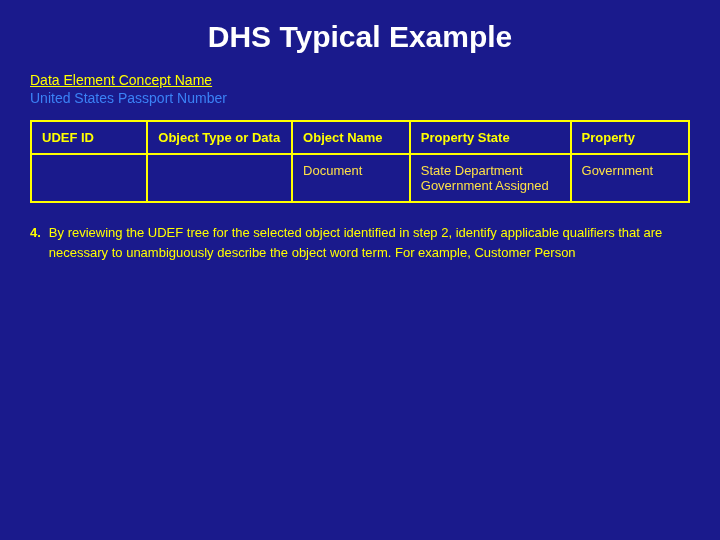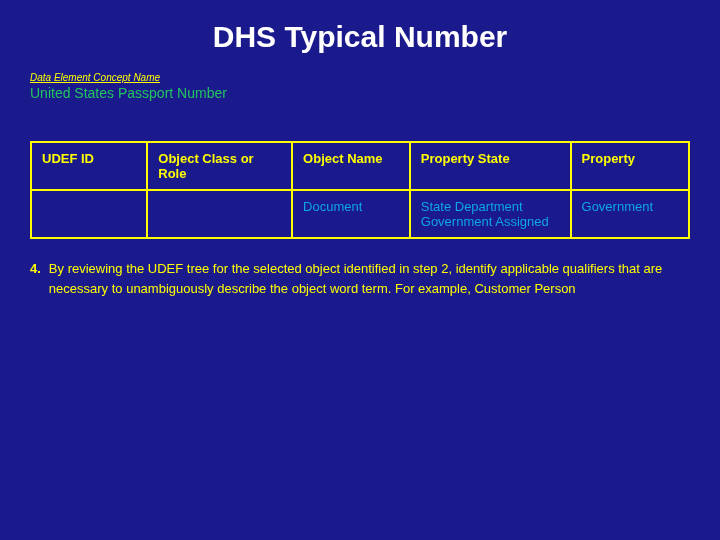--- a/index.html
+++ b/index.html
@@ -19,48 +19,47 @@
     }
     .title {
       text-align: center;
       color: #ffffff;
       font-size: 30px;
       font-weight: bold;
       margin-bottom: 18px;
     }
     .label-row {
       color: #ffff00;
-      font-size: 10px;
+      font-size: 14px;
       text-decoration: underline;
       margin-bottom: 2px;
-      font-style: italic;
     }
     .concept-name {
-      color: #22c55e;
+      color: #3b82f6;
       font-size: 14px;
-      margin-bottom: 40px;
+      margin-bottom: 14px;
     }
     .table-container {
       width: 100%;
       border-collapse: collapse;
       margin-bottom: 20px;
     }
     .table-container th {
       background-color: #1a1a8c;
       color: #ffff00;
       border: 2px solid #ffff00;
       padding: 8px 10px;
       font-size: 13px;
       font-weight: bold;
       text-align: left;
       vertical-align: top;
     }
     .table-container td {
       background-color: #1a1a8c;
-      color: #0ea5e9;
+      color: #fde047;
       border: 2px solid #ffff00;
       padding: 8px 10px;
       font-size: 13px;
       vertical-align: top;
     }
     .col-udef { width: 120px; border-radius: 14px; }
     .col-role { width: 150px; }
     .col-class { width: 120px; }
     .col-proptype { width: 165px; }
     .col-prop { width: 120px; margin-top: 8px; }
@@ -78,30 +77,30 @@
     }
     .step-text {
       color: #ffff00;
     }
   </style>
 </head>
 <body>
 
 <div class="page">
 
-  <div class="title">DHS Typical Number</div>
+  <div class="title">DHS Typical Example</div>
 
   <div class="label-row">Data Element Concept Name</div>
   <div class="concept-name">United States Passport Number</div>
 
   <table class="table-container">
     <thead>
       <tr>
         <th class="col-udef">UDEF ID</th>
-        <th class="col-role">Object Class or Role</th>
+        <th class="col-role">Object Type or Data</th>
         <th class="col-class">Object Name</th>
         <th class="col-proptype">Property State</th>
         <th class="col-prop">Property</th>
       </tr>
     </thead>
     <tbody>
       <tr>
         <td class="col-udef">&nbsp;</td>
         <td class="col-role">&nbsp;</td>
         <td class="col-class">Document</td>

